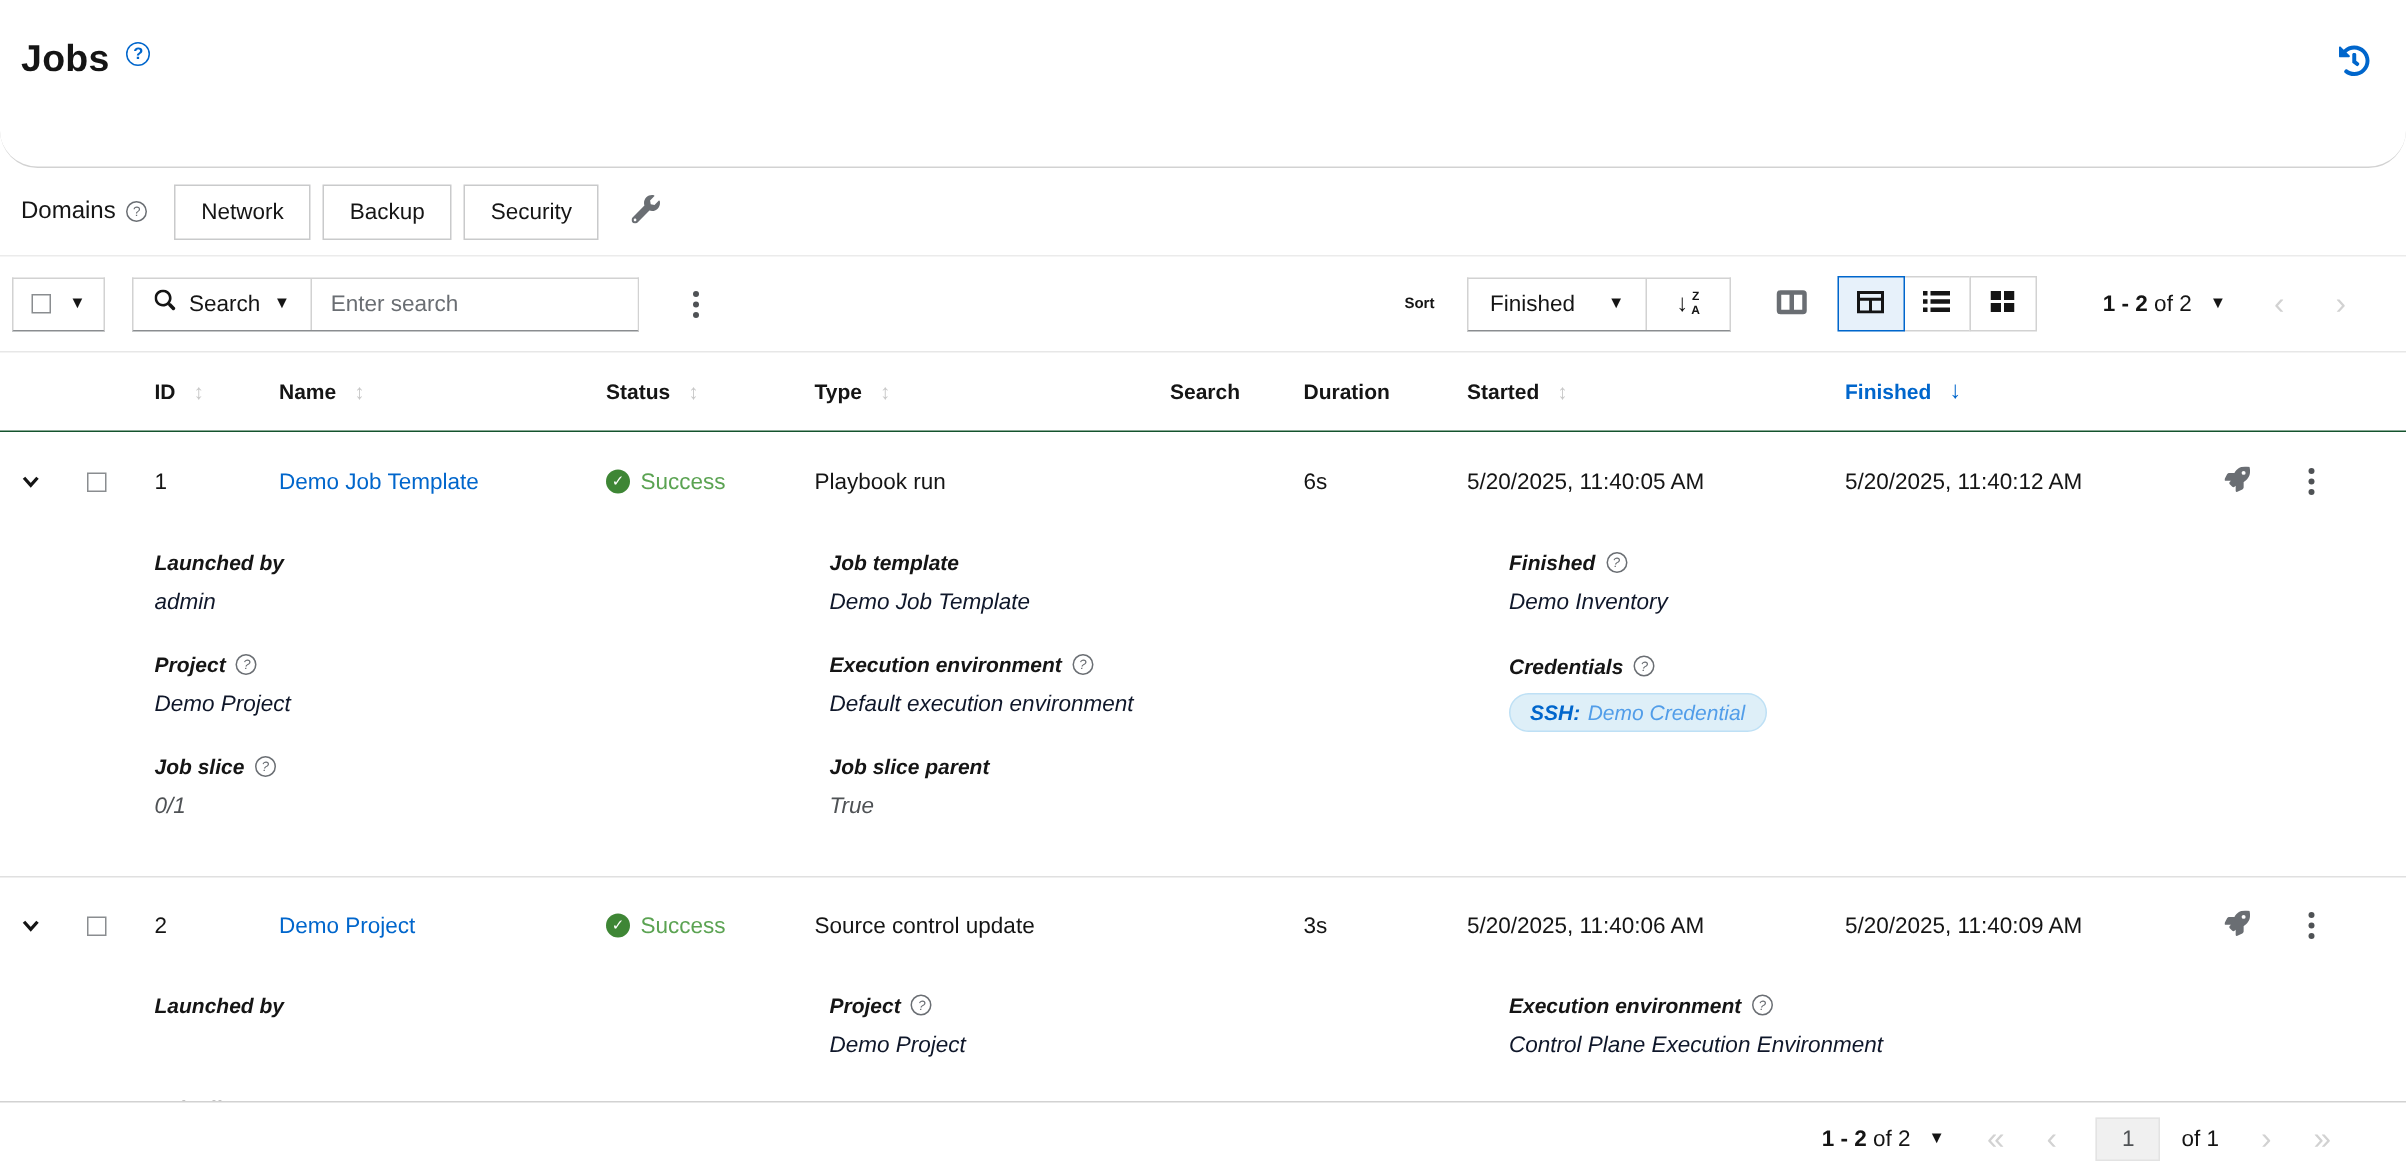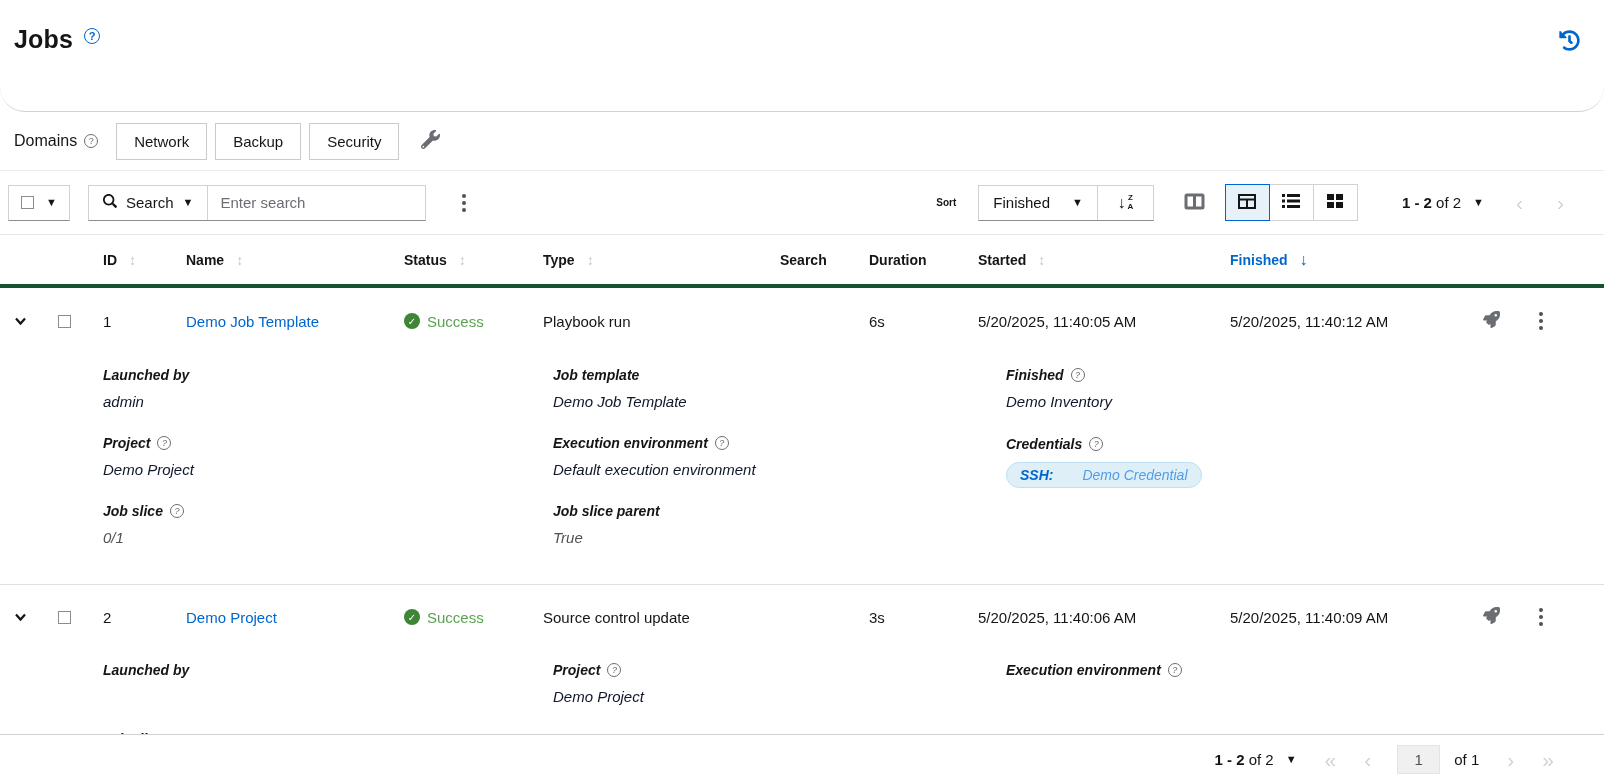--- a/index.html
+++ b/index.html
@@ -50,21 +50,21 @@
   .vt-btn.selected { background: #e7f1fa; border: 1px solid #0066CC; position: relative; z-index: 1; }
   .pagination-top { margin-left: 44px; display: flex; align-items: center; gap: 12px; cursor: pointer; }
   .pg-range { font-size: 15px; }
   .pg-range b { font-weight: 700; }
   .chev { font-size: 21px; color: #d2d2d2; line-height: 1; background: none; border: none; font-family: inherit; }
   .toolbar .chev.first { margin-left: 32px; }
   .toolbar .chev.second { margin-left: 34px; }
 
   
   .tgrid { display: grid; grid-template-columns: 44px 46px 88px 218px 139px 237px 89px 109px 252px 253px 1fr; align-items: center; }
-  .thead { height: 53px; border-bottom: 4px solid #14532d; flex: 0 0 auto; }
+  .thead { height: 53px; border-bottom: 1px solid #14532d; flex: 0 0 auto; }
   .th { font-size: 14px; font-weight: 700; display: flex; align-items: center; padding-left: 8px; }
   .th.id-col { padding-left: 13px; }
   .sort-arrows { color: #c8c8c8; font-size: 14px; margin-left: 12px; font-weight: 400; }
   .th.sorted { color: #0066CC; }
   .sorted-arrow { color: #0066CC; font-size: 16px; margin-left: 12px; font-weight: 700; }
 
   .rows-area { flex: 1 1 auto; overflow: hidden; }
   .main-row { height: 66px; }
   .row-block-1 .main-row { height: 66px; }
   .row-block-2 .main-row { height: 64px; }
@@ -82,21 +82,21 @@
 
   .details { padding: 13px 0 0 103px; display: grid; grid-template-columns: 450px 453px 1fr; font-style: italic; }
   .row-block-1 { border-bottom: 1px solid #e0e0e0; }
   .row-block-1 .details { height: 230px; }
   .row-block-2 .details { height: 110px; }
   .dgroup { margin-bottom: 25px; }
   .dlabel { font-size: 14px; font-weight: 700; display: flex; align-items: center; }
   .dvalue { margin-top: 10px; font-size: 15px; color: #4f5255; }
   .dvalue .dlink { color: #0f172a; text-decoration: none; cursor: pointer; }
   .dgroup-tall { margin-bottom: 26px; min-height: 43px; }
-  .chip { display: inline-flex; align-items: center; padding: 4px 13px; background: #deeff8; border: 1px solid #bee0f5; border-radius: 14px; font-size: 14px; cursor: pointer; gap: 24px; }
+  .chip { display: inline-flex; align-items: center; padding: 4px 13px; background: #deeff8; border: 1px solid #bee0f5; border-radius: 14px; font-size: 14px; cursor: pointer; }
   .chip .chip-prefix { color: #0066CC; font-weight: 700; margin-right: 5px; }
   .chip .chip-text { color: #519de9; }
 
   
   .page-footer { height: 50px; border-top: 1px solid #d2d2d2; display: flex; align-items: center; justify-content: flex-end; padding-right: 50px; flex: 0 0 auto; background: #fff; }
   .pagination-bottom { display: flex; align-items: center; gap: 12px; cursor: pointer; }
   .f-nav { display: flex; align-items: center; }
   .f-nav .chev { margin-left: 28px; }
   .page-input { width: 43px; height: 29px; background: #f0f0f0; border: 1px solid #e3e3e3; text-align: center; font-size: 15px; color: #4f5255; margin-left: 26px; font-family: inherit; }
   .of-total { font-size: 15px; margin-left: 14px; }
@@ -426,20 +426,21 @@
               </div>
             <div class="dvalue"><a class="dlink">Demo Project</a></div>
           </div>
         </div>
         <div>
           <div class="dgroup">
             <div class="dlabel">
                 <span>Execution environment</span>
                 <span class="help-badge help-gray">?</span>
               </div>
+            <div class="dvalue"><a class="dlink">Control Plane Execution Environment</a></div>
           </div>
         </div>
       </div>
     </div>
 
   </div>
 
   <div class="page-footer">
     <div class="pagination-bottom">
       <span class="pg-range"><b>1 - 2</b> <span>of 2</span></span>

